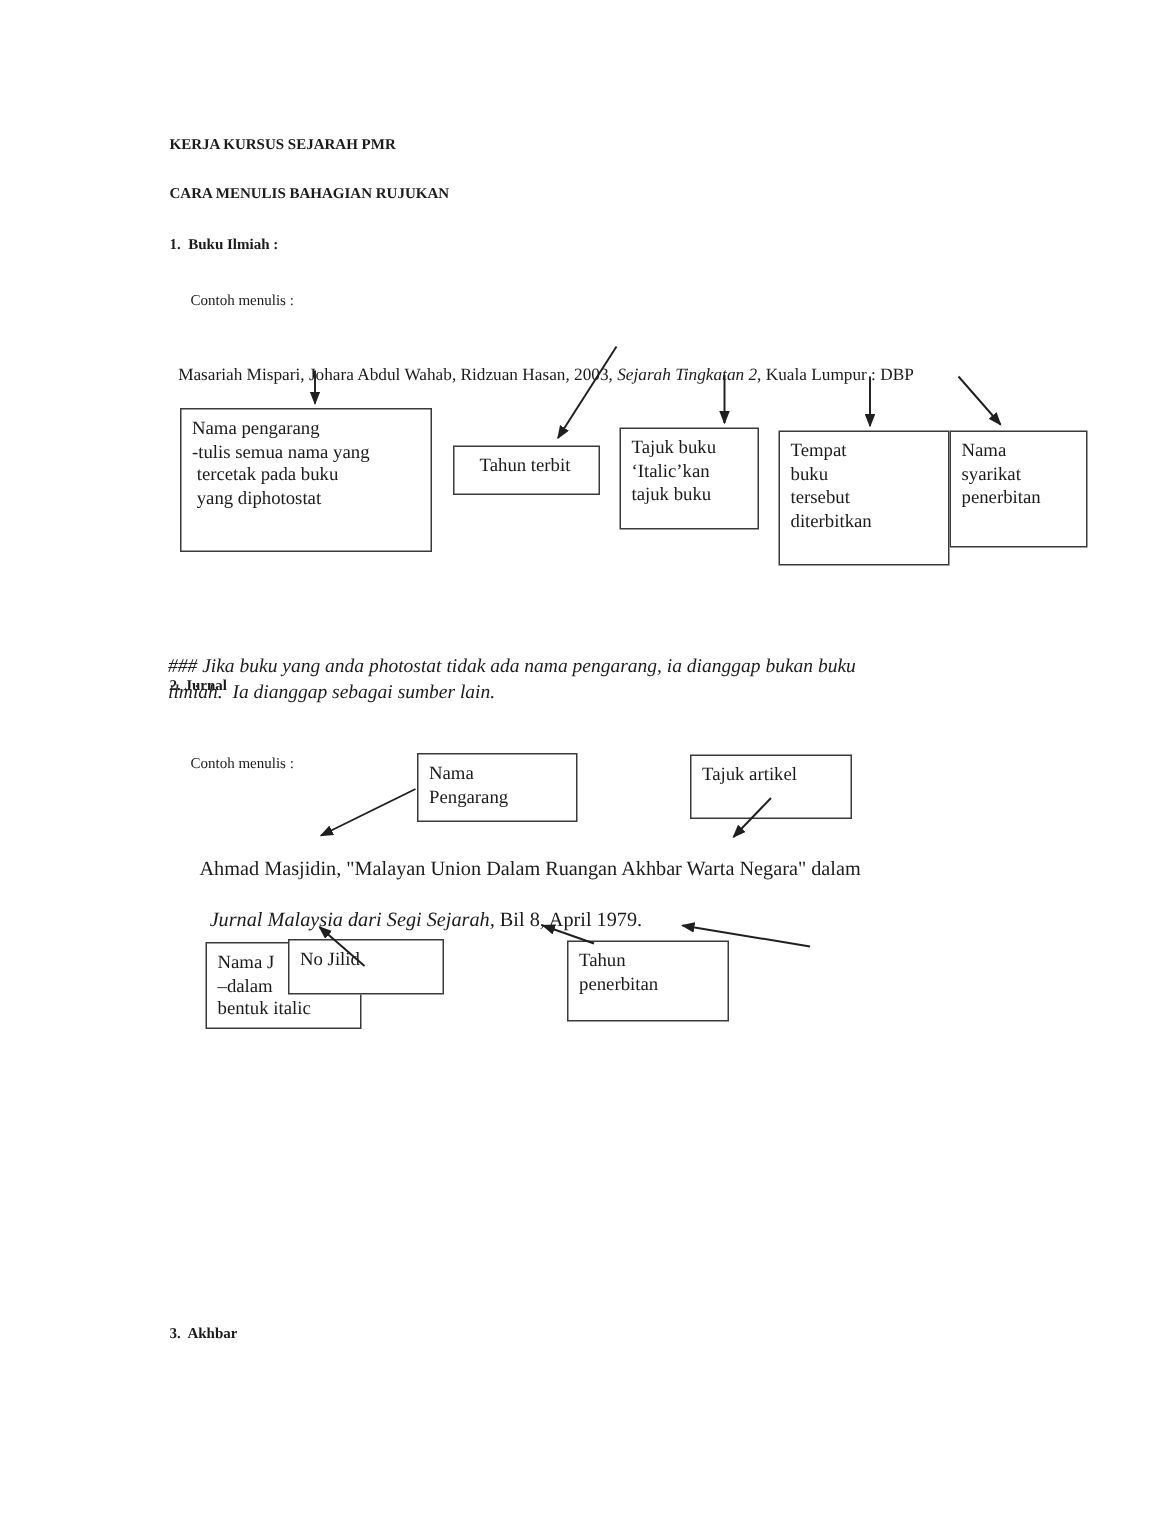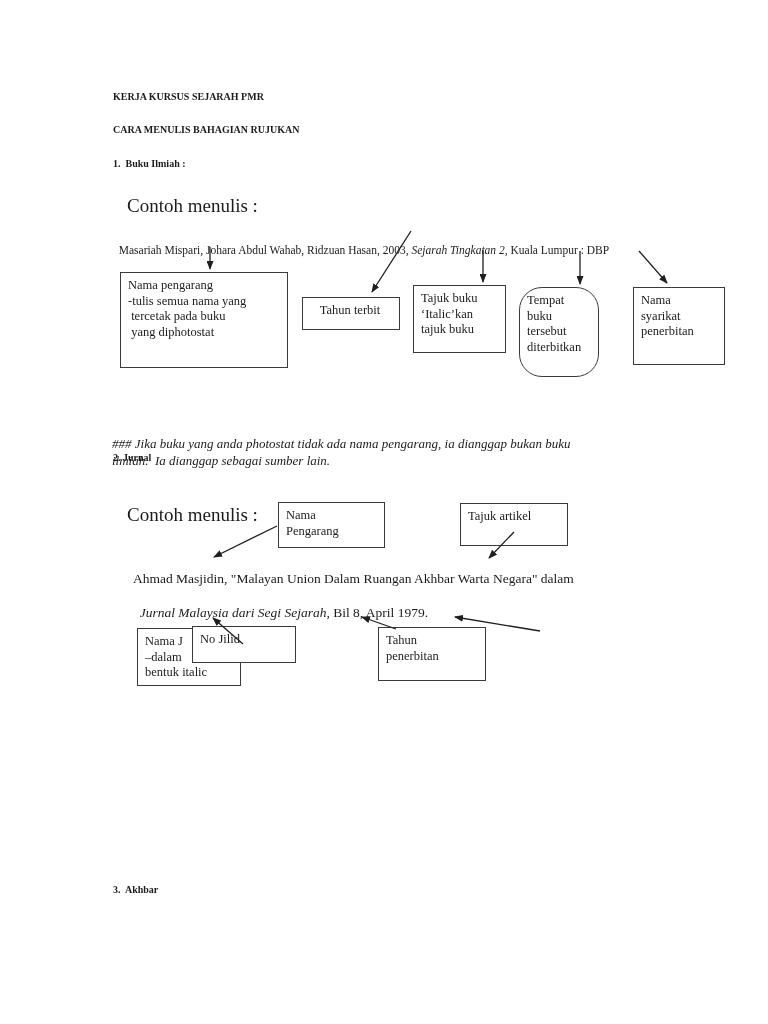--- a/index.html
+++ b/index.html
@@ -16,21 +16,21 @@
     color: #1b1b1b;
   }
   .abs { position: absolute; }
   .h-bold {
     font-weight: bold;
     font-size: 10px;
     line-height: 1.15;
     white-space: pre;
   }
   .plain {
-    font-size: 19px;
+    font-size: 10px;
     line-height: 1.15;
     white-space: pre;
   }
   .cit-small {
     font-size: 11.5px;
     line-height: 1.2;
     white-space: pre;
   }
   .cit-normal {
     font-size: 13.5px;
@@ -83,21 +83,21 @@
 </div>
 
 <div class="dbox" style="left:120px; top:272px; width:168px; height:96px;">Nama pengarang
 -tulis semua nama yang
  tercetak pada buku
  yang diphotostat</div>
 <div class="dbox" style="left:302px; top:297px; width:98px; height:33px; text-align:center; padding-left:2px;">Tahun terbit</div>
 <div class="dbox" style="left:413px; top:285px; width:93px; height:68px;">Tajuk buku
 ‘Italic’kan
 tajuk buku</div>
-<div class="dbox" style="left:519px; top:287px; width:80px; height:90px;border-radius:23px;">Tempat
+<div class="dbox" style="left:519px; top:287px; width:114px; height:90px;">Tempat
 buku
 tersebut
 diterbitkan</div>
 <div class="dbox" style="left:633px; top:287px; width:92px; height:78px;">Nama
 syarikat
 penerbitan</div>
 
 <div class="abs note-italic" style="left:112px; top:399px;margin-top:37px;">### Jika buku yang anda photostat tidak ada nama pengarang, ia dianggap bukan buku
 ilmiah.  Ia dianggap sebagai sumber lain.</div>
 

